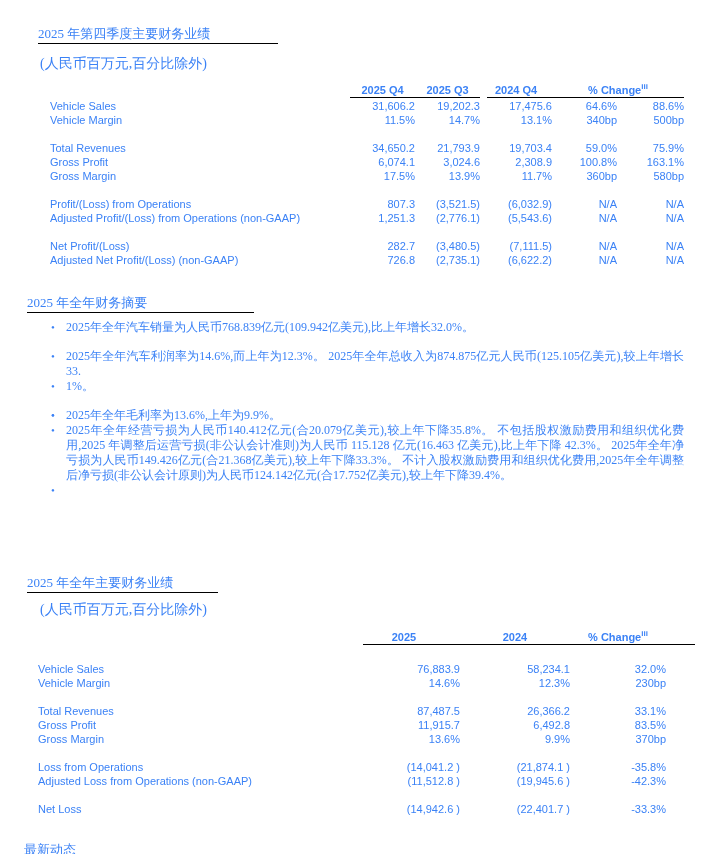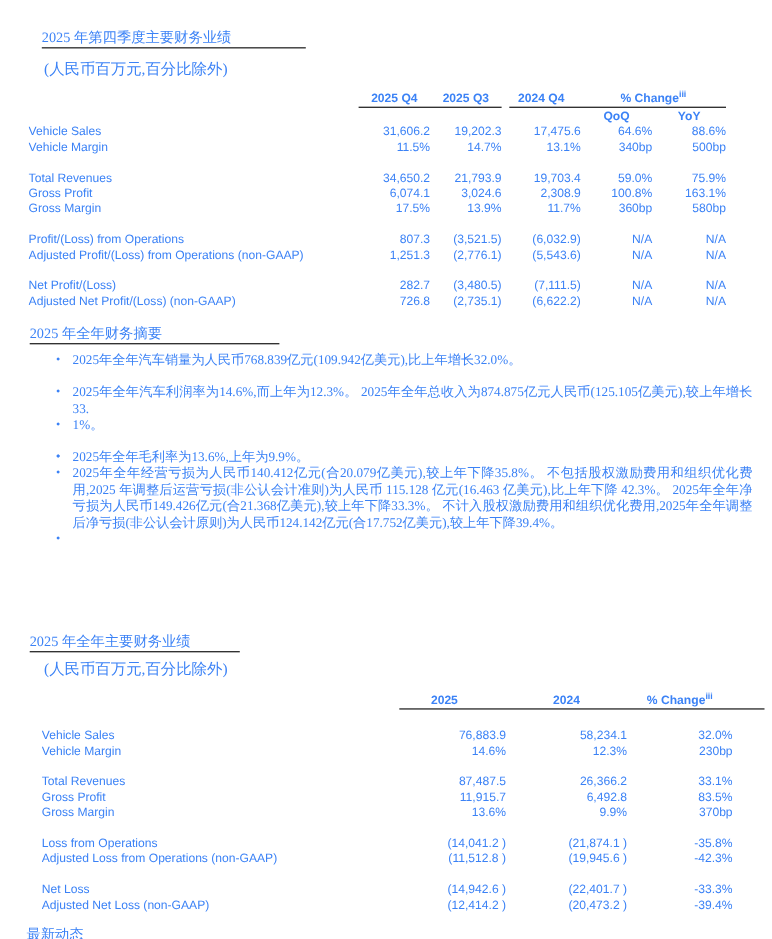--- a/index.html
+++ b/index.html
@@ -48,35 +48,31 @@
   }
 </style>
 </head>
 <body>
 
 <div class="page">
 
   <div class="sec-title cn" style="left:38px; top:26px; min-width:240px;">2025 年第四季度主要财务业绩</div>
   <div class="note cn" style="left:40px; top:57px;">(人民币百万元,百分比除外)</div>
 
-  <div class="tbl" style="left:26px; top:83px;">
+  <div class="tbl" style="left:50px; top:83px;">
     <div class="grid1 row">
       <div></div>
       <div class="hdr">2025 Q4</div>
       <div class="hdr">2025 Q3</div>
       <div class="hdr">2024 Q4</div>
       <div class="hdr" style="grid-column:5/7;"><span>% Change</span><sup>iii</sup></div>
     </div>
     <div class="grid1 rule-row1">
       <div class="rule" style="grid-column:2/4;"></div>
       <div class="rule rule-inset" style="grid-column:4/7;"></div>
-    </div>
-    <div class="grid1 row">
-      <div class="hdr" style="grid-column:5;">QoQ</div>
-      <div class="hdr">YoY</div>
     </div>
 
     <div class="grid1 row">
       <div class="lbl">Vehicle Sales</div>
       <div class="num">31,606.2</div>
       <div class="num">19,202.3</div>
       <div class="num">17,475.6</div>
       <div class="num">64.6%</div>
       <div class="num">88.6%</div>
     </div>
@@ -233,23 +229,17 @@
       <div class="num">(11,512.8 )</div>
       <div class="num">(19,945.6 )</div>
       <div class="num">-42.3%</div>
     </div>
     <div class="grid2 row gap">
       <div class="lbl">Net Loss</div>
       <div class="num">(14,942.6 )</div>
       <div class="num">(22,401.7 )</div>
       <div class="num">-33.3%</div>
     </div>
-    <div class="grid2 row">
-      <div class="lbl">Adjusted Net Loss (non-GAAP)</div>
-      <div class="num">(12,414.2 )</div>
-      <div class="num">(20,473.2 )</div>
-      <div class="num">-39.4%</div>
-    </div>
   </div>
 
   <div class="footer-title cn">最新动态</div>
 
 </div>
 
 </body></html>

